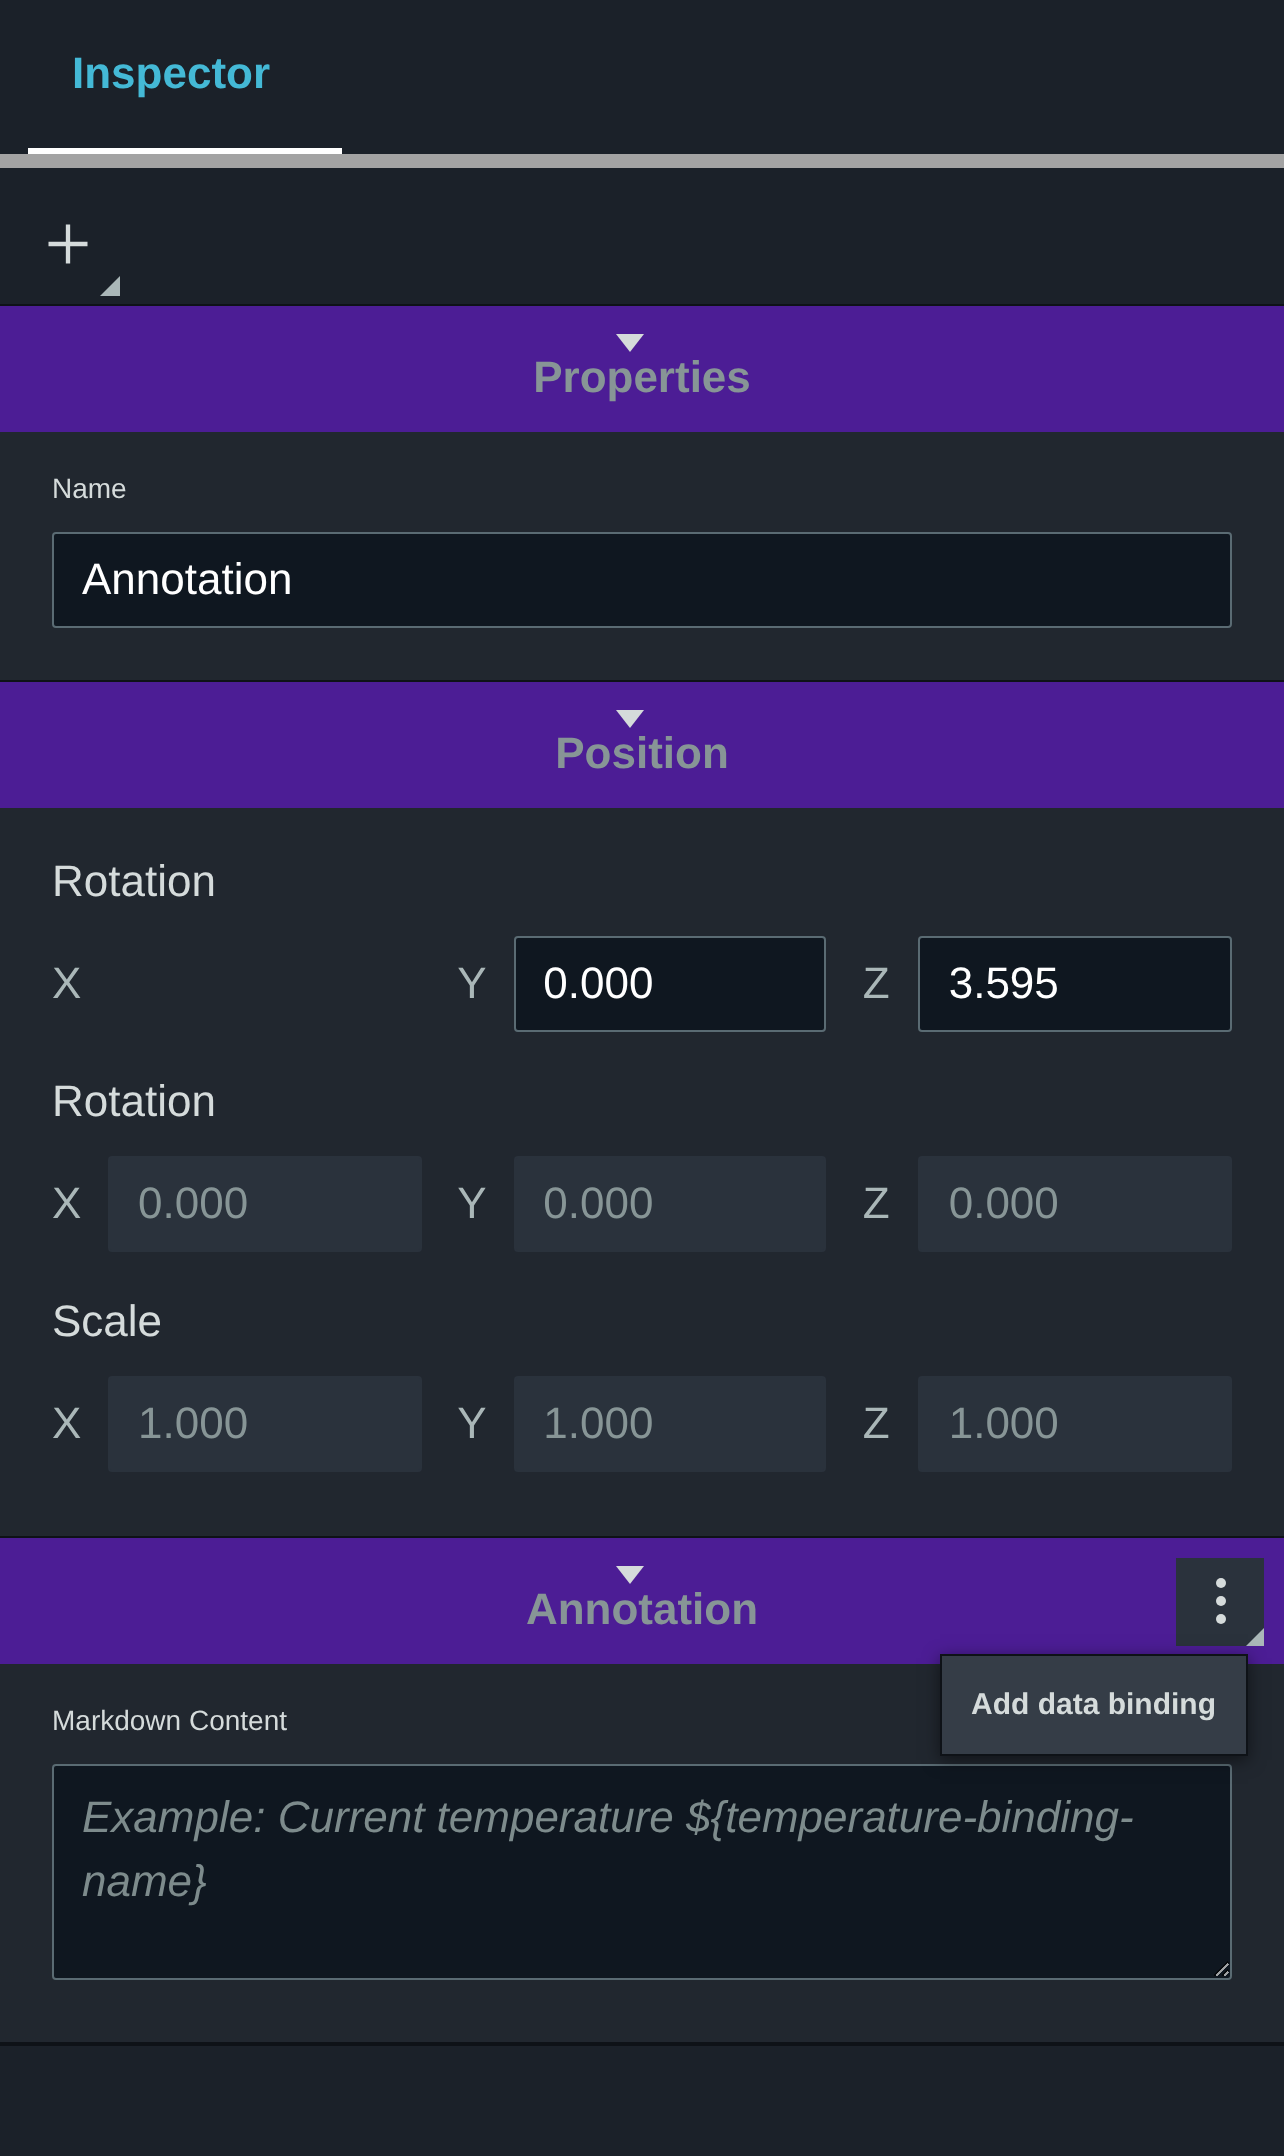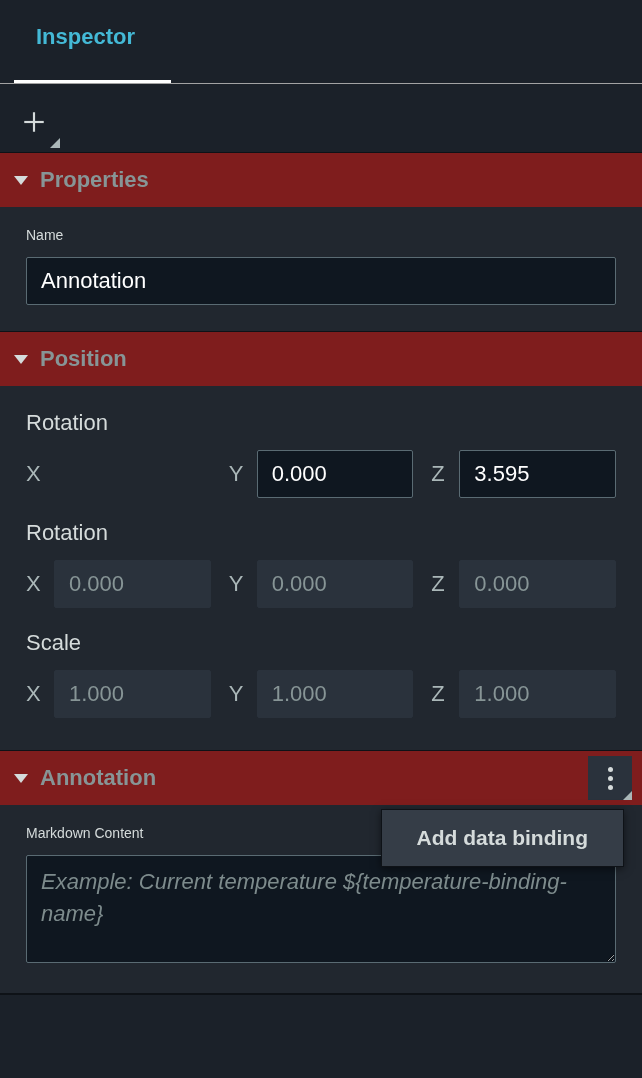--- a/index.html
+++ b/index.html
@@ -6,21 +6,21 @@
   html, body {
     width: 642px;
     height: 1078px;
     background: #1b2129;
     font-family: "Amazon Ember", "Helvetica Neue", Arial, sans-serif;
     color: #d5dbdb;
     overflow: hidden;
   }
   .tabbar {
     display: flex;
-    border-bottom: 1px solid #a3a3a3;
+    border-bottom: 7px solid #a3a3a3;
     height: 84px;
     align-items: stretch;
   }
   .tab {
     padding: 24px 36px 0 36px;
     font-size: 22px;
     font-weight: 600;
     color: #44b9d6;
     position: relative;
     cursor: pointer;
@@ -58,22 +58,23 @@
   }
   .section + .section { margin-top: 0; border-top: none; }
   .section-header {
     display: flex;
     align-items: center;
     padding: 14px 14px;
     font-size: 22px;
     font-weight: 700;
     color: #879596;
     cursor: pointer;
-    background: #7f1d1d;
+    background: #4c1d95;
     position: relative;
+    flex-direction: column;
   }
   .caret {
     width: 0; height: 0;
     border-left: 7px solid transparent;
     border-right: 7px solid transparent;
     border-top: 9px solid #d5dbdb;
     margin-right: 12px;
   }
   .section-body {
     padding: 20px 26px 26px 26px;
@@ -153,22 +154,22 @@
   .popover {
     position: absolute;
     right: 18px;
     top: 58px;
     background: #353d47;
     border: 1px solid #0e1217;
     box-shadow: 0 2px 8px rgba(0,0,0,.5);
     z-index: 10;
   }
   .popover-item {
-    padding: 16px 35px;
-    font-size: 21px;
+    padding: 16px 15px;
+    font-size: 15px;
     color: #d5dbdb;
     white-space: nowrap;
     cursor: pointer;
   }
   textarea.text-input {
     resize: both;
     min-height: 108px;
     font-style: normal;
     line-height: 1.45;
   }

